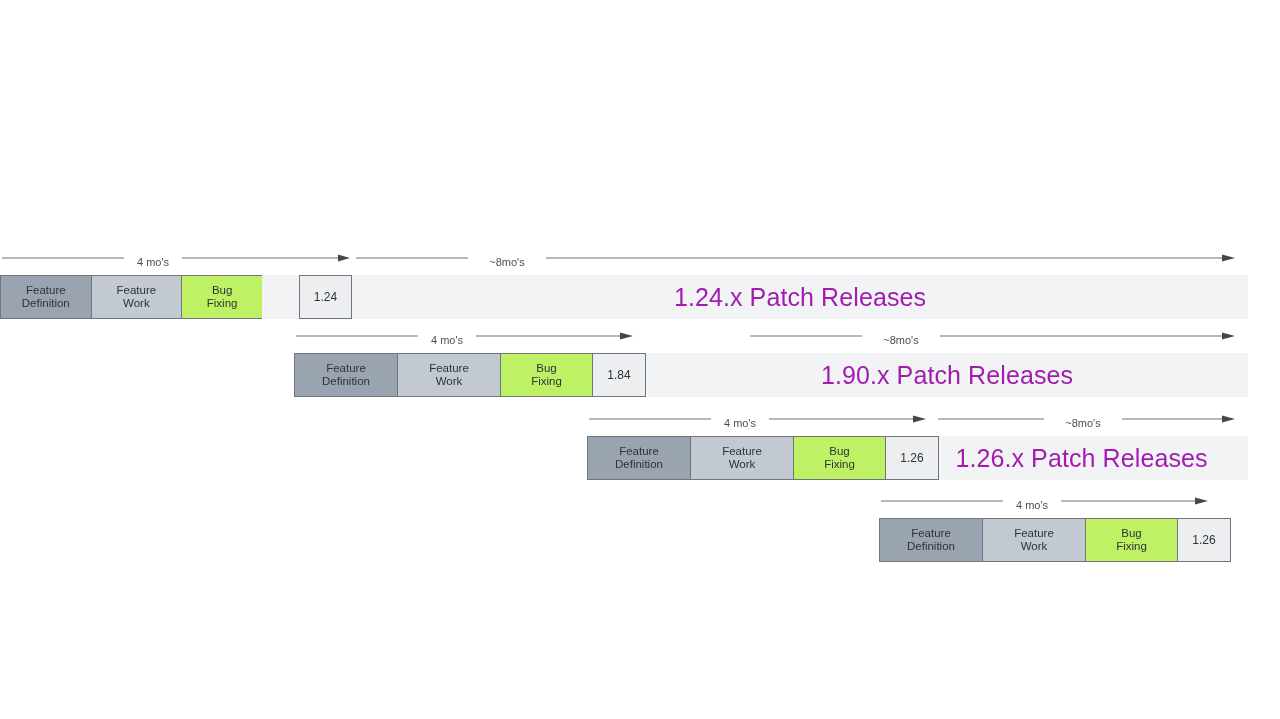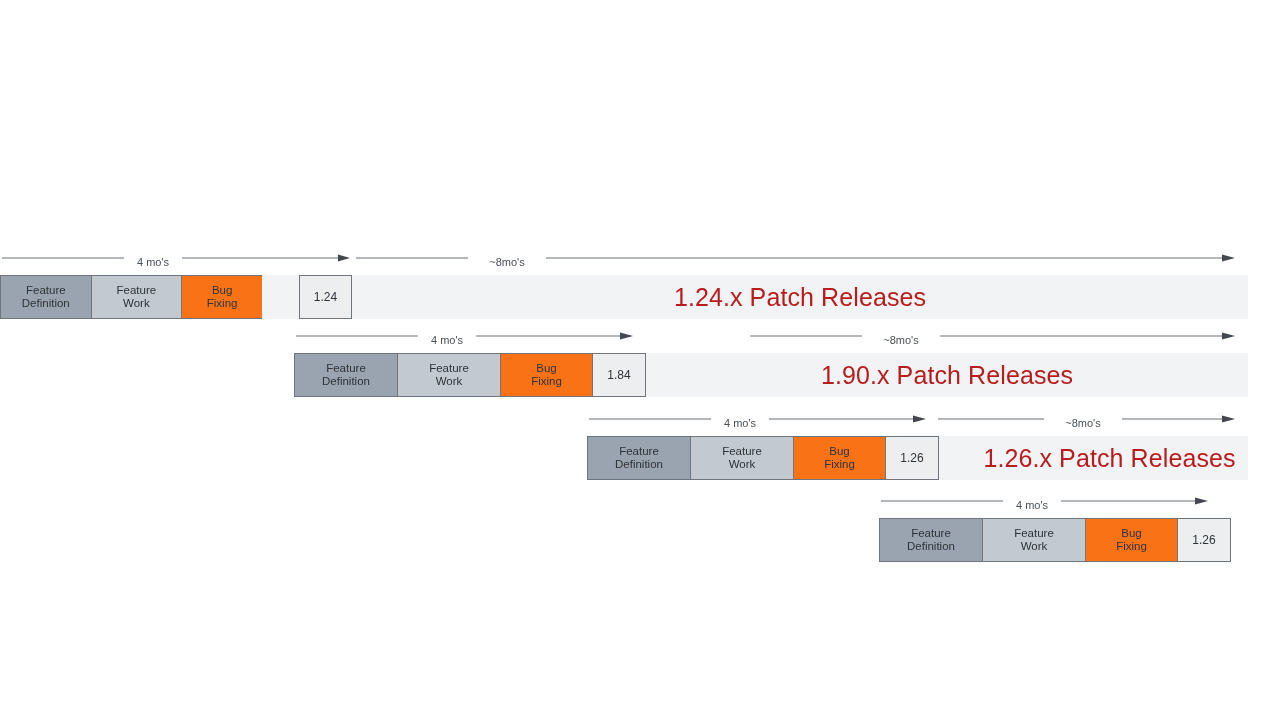--- a/index.html
+++ b/index.html
@@ -40,21 +40,21 @@
 
   .patch-label {
     position: absolute;
     top: 0;
     height: 44px;
     display: flex;
     align-items: center;
     justify-content: center;
     font-size: 25px;
     font-weight: 400;
-    color: #b91c1c;
+    color: #a21caf;
     letter-spacing: .1px;
     white-space: nowrap;
   }
 
   
   .phases {
     position: absolute;
     top: 0;
     height: 44px;
     display: flex;
@@ -72,21 +72,21 @@
     font-size: 11.5px;
     line-height: 13px;
     color: #2e3338;
     text-align: center;
     white-space: nowrap;
   }
   .phase:last-child { border-right-width: 1px; }
 
   .phase-def  { background: #9aa4b0; }
   .phase-work { background: #c3c9d0; }
-  .phase-bug  { background: #f97316; }
+  .phase-bug  { background: #bef264; }
   .phase-ver  { background: #eceef0; font-size: 12px; }
 
   
   .measure {
     position: absolute;
     height: 22px;
   }
   .measure svg { display: block; }
   .measure-text {
     position: absolute;
@@ -177,21 +177,21 @@
     <svg width="486" height="18" viewBox="0 0 486 18">
       <line x1="0" y1="6" x2="112" y2="6" stroke="#6b7079" stroke-width="1.2"></line>
       <line x1="190" y1="6" x2="474" y2="6" stroke="#6b7079" stroke-width="1.2"></line>
       <polygon points="485,6 472,2.4 472,9.6" fill="#44484e"></polygon>
     </svg>
     <div class="measure-text" style="left:112px; width:78px;">~8mo's</div>
   </div>
 
   <div class="row" style="left:587px; top:436px; width:661px;">
     <div class="patch-band" style="left:0px; width:661px;"></div>
-    <div class="patch-label" style="left:368px; width:309px;">1.26.x Patch Releases</div>
+    <div class="patch-label" style="left:340px; width:309px;">1.26.x Patch Releases</div>
     <div class="phases" style="left:0px; width:352px;">
       <div class="phase phase-def" style="width:103px;">
         <span>Feature</span>
         <span>Definition</span>
       </div>
       <div class="phase phase-work" style="width:103px;">
         <span>Feature</span>
         <span>Work</span>
       </div>
       <div class="phase phase-bug" style="width:92px;">

